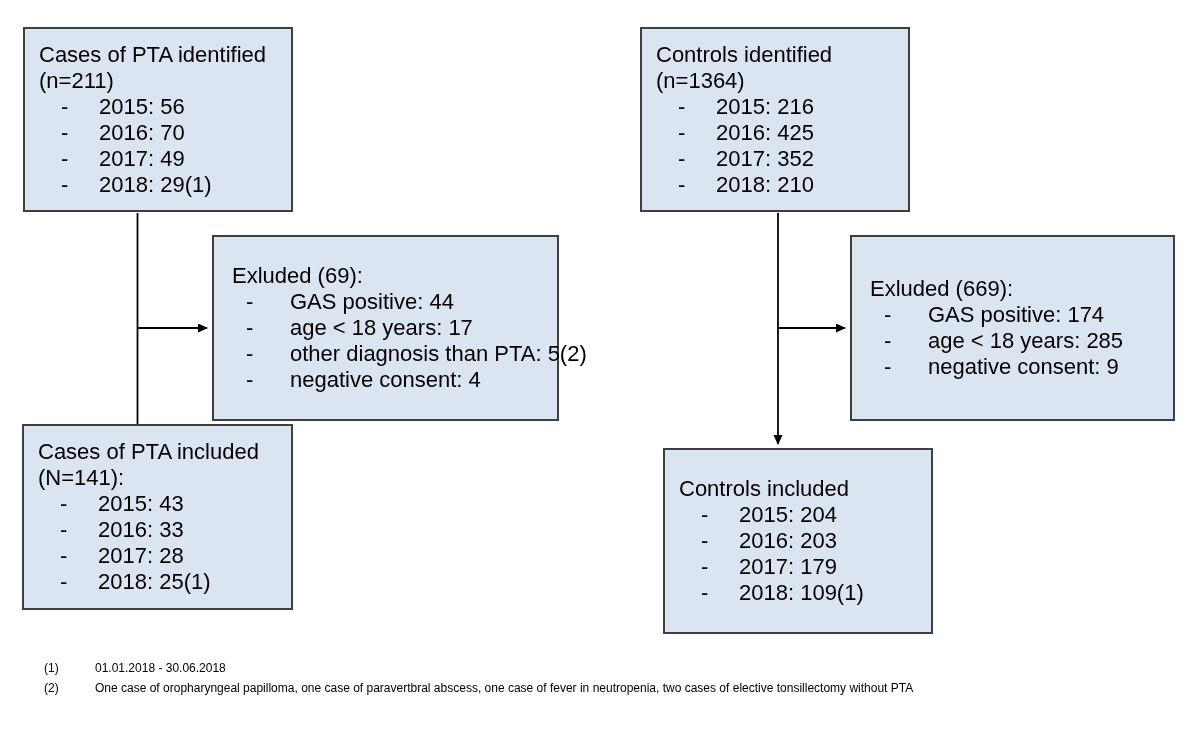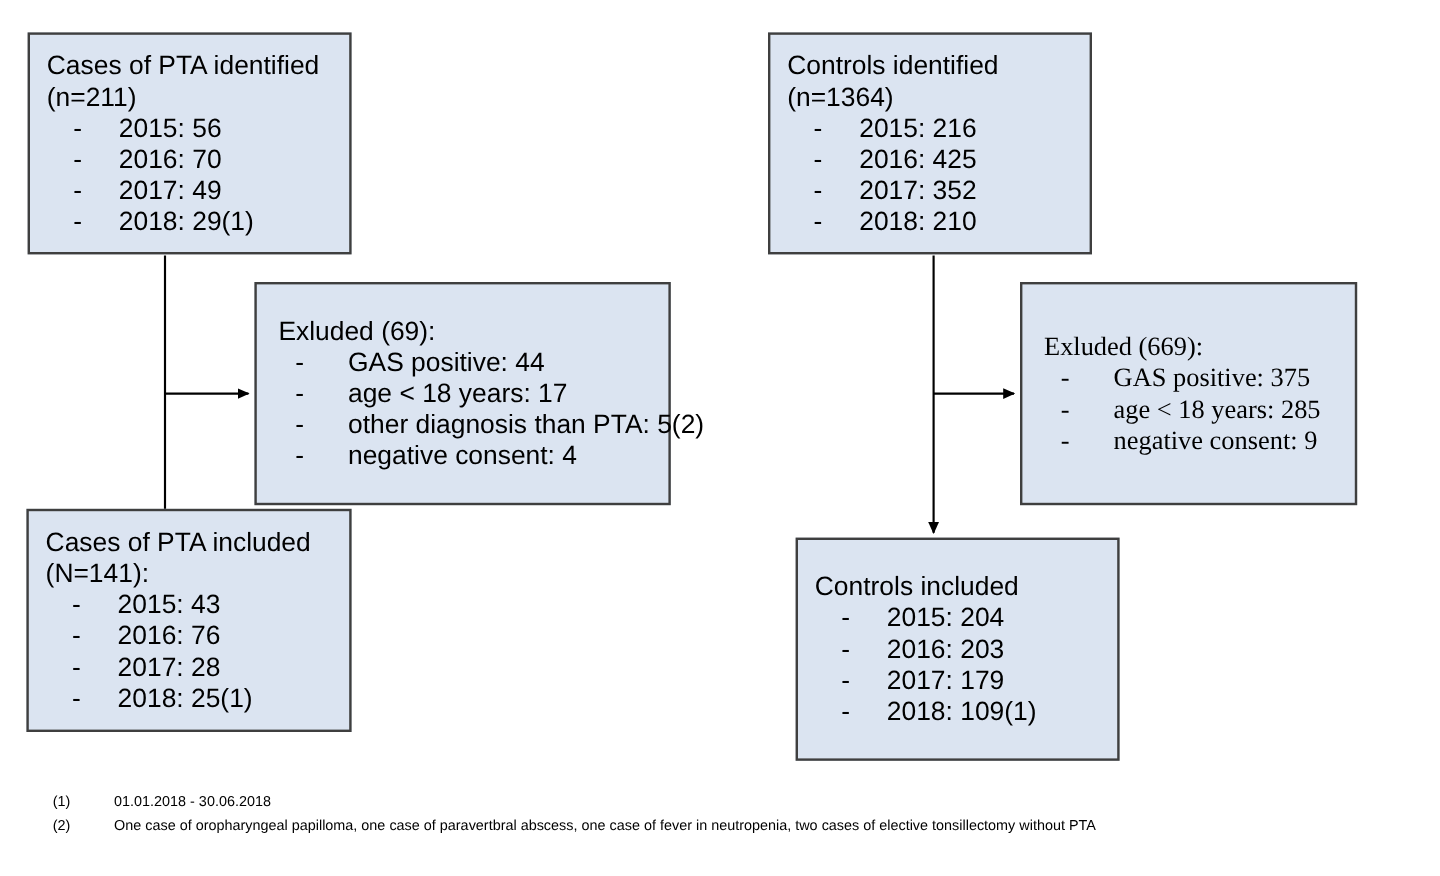--- a/index.html
+++ b/index.html
@@ -41,21 +41,21 @@
     flex: 0 0 38px;
   }
   .excl { padding-left: 18px; }
   .excl .dash {
     margin-left: 14px;
     flex: 0 0 44px;
   }
   #box-cases-identified    { left: 23px;  top: 27px;  width: 270px; height: 185px; }
   #box-controls-identified { left: 640px; top: 27px;  width: 270px; height: 185px; }
   #box-cases-excluded      { left: 212px; top: 235px; width: 347px; height: 186px; }
-  #box-controls-excluded   { left: 850px; top: 235px; width: 281px; height: 186px; font-family: Liberation Serif, serif; }
+  #box-controls-excluded   { left: 850px; top: 235px; width: 325px; height: 186px; }
   #box-cases-included      { left: 22px;  top: 424px; width: 271px; height: 186px; }
   #box-controls-included   { left: 663px; top: 448px; width: 270px; height: 186px; }
   .arrows {
     position: absolute;
     left: 0; top: 0;
     width: 1200px; height: 730px;
     pointer-events: none;
   }
   .arrows line {
     stroke: var(--arrow, #000000);
@@ -156,21 +156,21 @@
           <span>negative consent: 4</span>
         </li>
     </ul>
   </div>
 
   <div class="box excl" id="box-controls-excluded">
     <div class="title-line">Exluded (669):</div>
     <ul>
       <li>
           <span class="dash">-</span>
-          <span>GAS positive: 375</span>
+          <span>GAS positive: 174</span>
         </li>
       <li>
           <span class="dash">-</span>
           <span>age &lt; 18 years: 285</span>
         </li>
       <li>
           <span class="dash">-</span>
           <span>negative consent: 9</span>
         </li>
     </ul>
@@ -179,21 +179,21 @@
   <div class="box" id="box-cases-included">
     <div class="title-line">Cases of PTA included</div>
     <div class="title-line">(N=141):</div>
     <ul>
       <li>
           <span class="dash">-</span>
           <span>2015: 43</span>
         </li>
       <li>
           <span class="dash">-</span>
-          <span>2016: 76</span>
+          <span>2016: 33</span>
         </li>
       <li>
           <span class="dash">-</span>
           <span>2017: 28</span>
         </li>
       <li>
           <span class="dash">-</span>
           <span>2018: 25(1)</span>
         </li>
     </ul>

